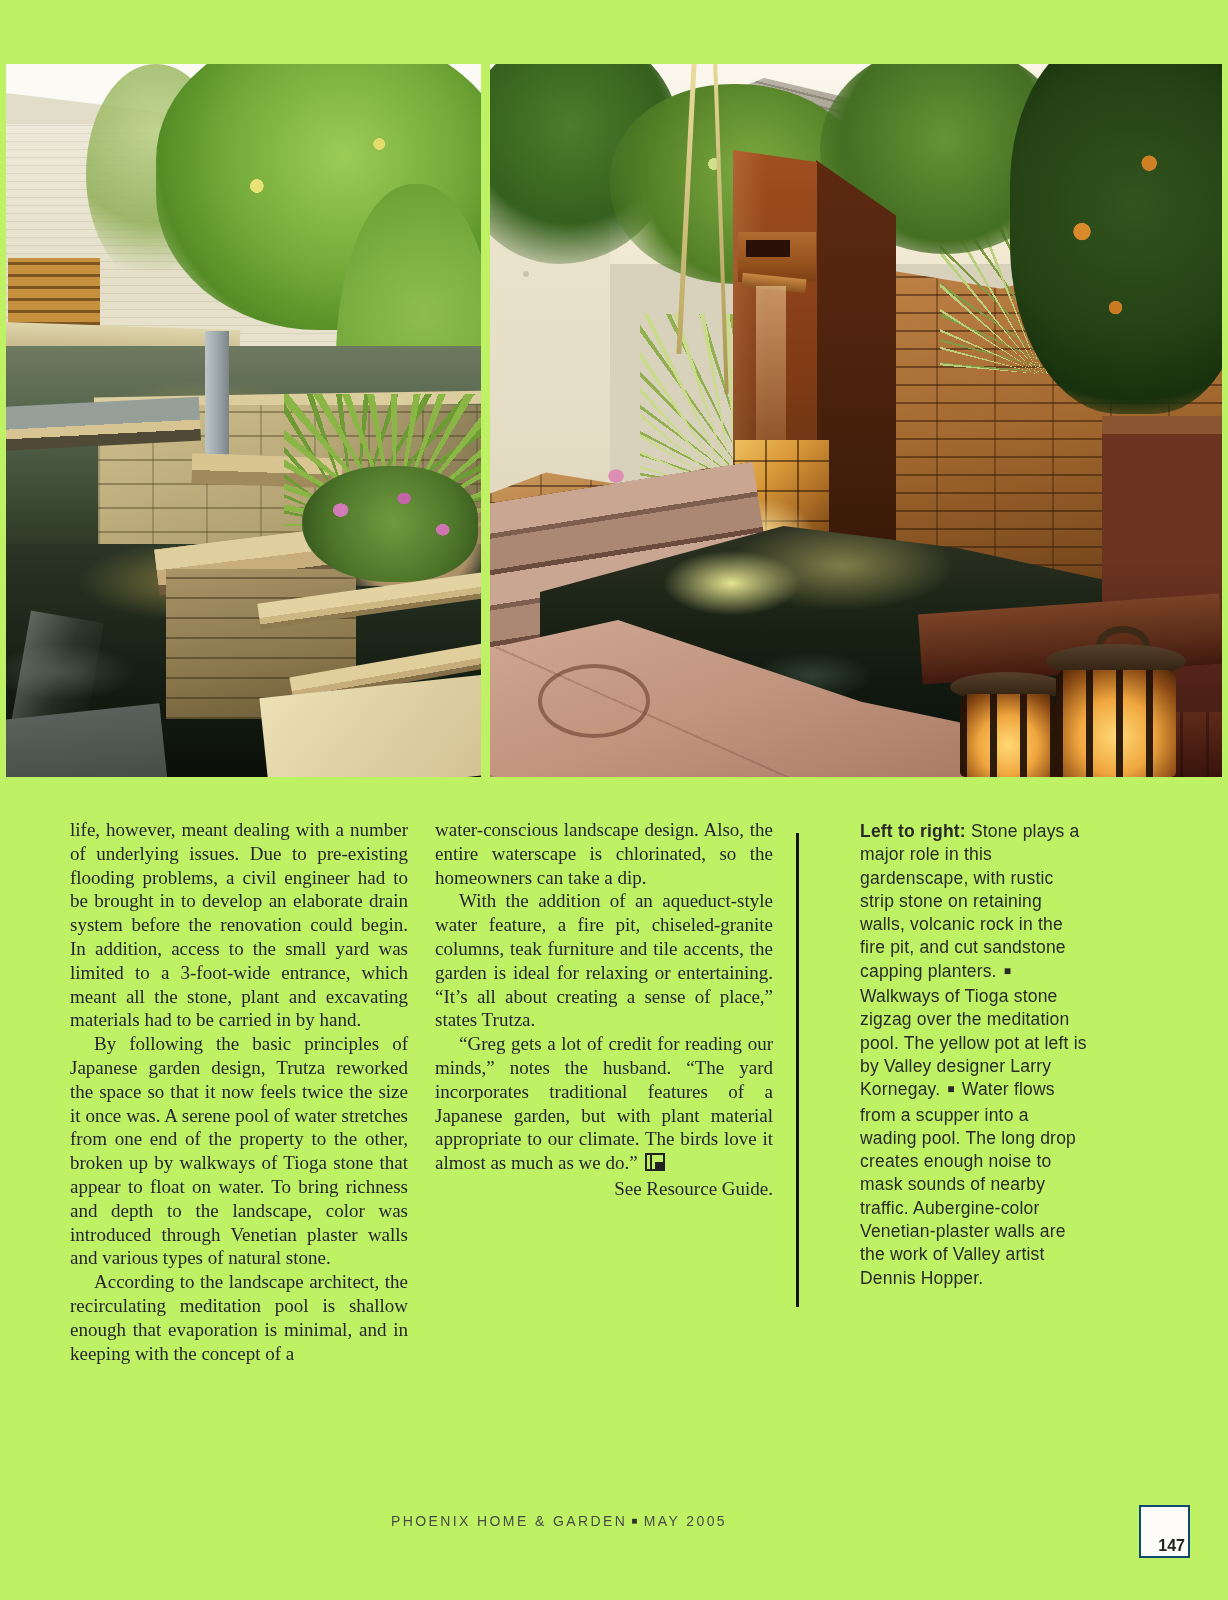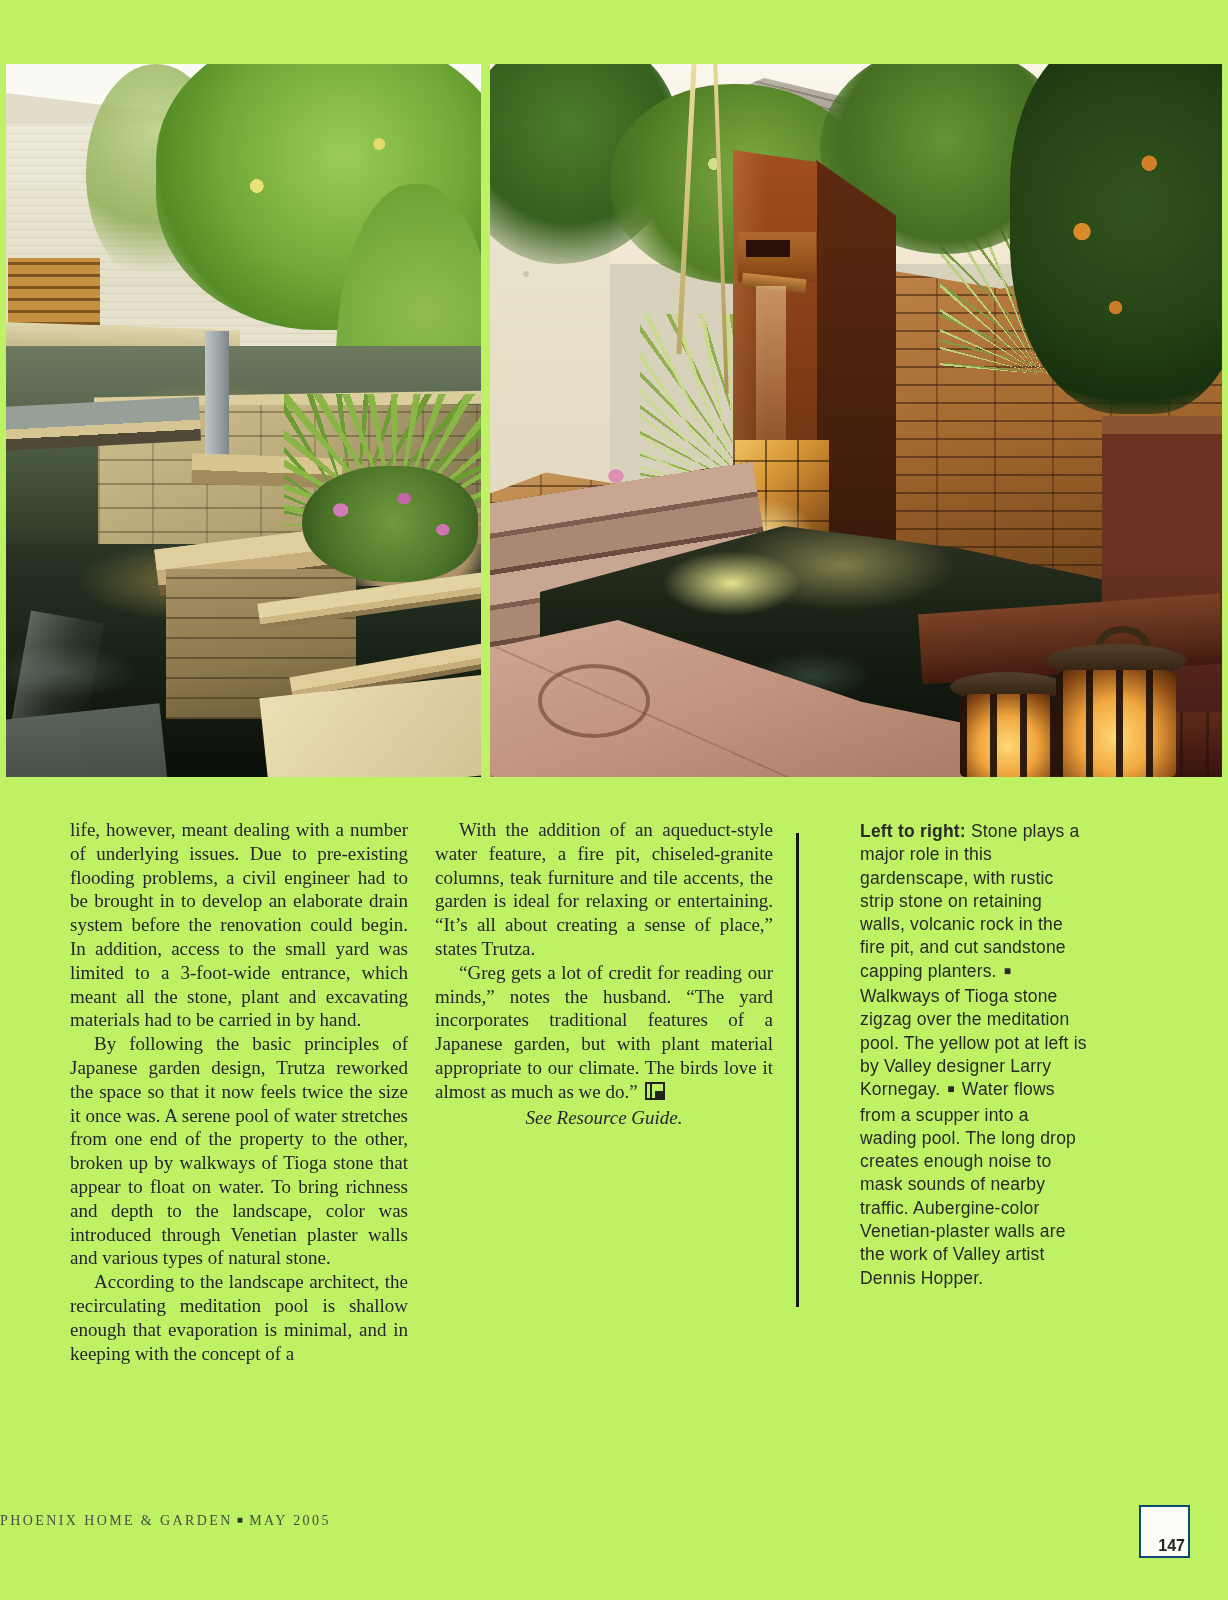--- a/index.html
+++ b/index.html
@@ -198,34 +198,34 @@
   .p2-lan2-ring{top:562px;left:606px;width:40px;height:26px;border-radius:50%;border:7px solid #3a2a16;background:transparent;}
   .p2-lan2{top:606px;left:566px;width:120px;height:107px;}
 
   
   .col{position:absolute;top:818px;color:#262430;font-size:19px;line-height:23.8px;
        text-align:justify;}
   .col1{left:70px;width:338px;}
   .col2{left:435px;width:338px;}
   .col p{margin:0;}
   .col p.ind{text-indent:24px;}
-  .resource{margin-top:2px !important;text-align:center;font-style:italic;}
+  .resource{margin-top:2px !important;text-align:right;}
   .endmark{display:inline-block;width:16px;height:14px;border:2px solid #222;position:relative;
            vertical-align:-2px;margin-left:7px;}
   .endmark:before{content:"";position:absolute;right:0;bottom:0;width:8px;height:7px;background:#222;}
   .endmark:after{content:"";position:absolute;left:3px;top:0;bottom:0;width:2px;background:#222;}
   .caption-rule{position:absolute;left:796px;top:833px;width:3px;height:474px;background:#151515;}
   .caption{position:absolute;left:860px;top:820px;width:228px;margin:0;
     font-family:"Liberation Sans",sans-serif;font-size:17.5px;line-height:23.3px;
     color:#292929;letter-spacing:.2px;text-align:left;}
   .cap-bold{font-weight:bold;}
   .cap-bullet{font-size:12px;position:relative;top:-2px;padding:0 2px;}
 
-  .footer{position:absolute;top:1513px;left:0;right:110px;text-align:left;
-    font-family:Liberation Serif, serif;font-size:14px;letter-spacing:2.4px;
+  .footer{position:absolute;top:1513px;left:0;right:110px;text-align:center;
+    font-family:Liberation Sans, sans-serif;font-size:14px;letter-spacing:2.4px;
     color:#474d46;}
   .footer .sep{font-size:10px;position:relative;top:-2px;padding:0 4px;color:#2f352e;}
   .pagebox{position:absolute;left:1139px;top:1505px;width:47px;height:49px;
     border:2px solid #0c4a6e;background:#fdfcf8;}
   .pagenum{position:absolute;right:3px;bottom:1px;font-family:"Liberation Sans",sans-serif;
     font-weight:bold;font-size:16px;color:#21271f;}
 </style>
 </head>
 <body>
 
@@ -303,20 +303,21 @@
     <div class="lantern-body p2-lan2"></div>
   </div>
 
   <div class="col col1">
     <p>life, however, meant dealing with a number of underlying issues. Due to pre-existing flooding problems, a civil engineer had to be brought in to develop an elaborate drain system before the renovation could begin. In addition, access to the small yard was limited to a 3-foot-wide entrance, which meant all the stone, plant and excavating materials had to be carried in by hand.</p>
     <p class="ind">By following the basic principles of Japanese garden design, Trutza reworked the space so that it now feels twice the size it once was. A serene pool of water stretches from one end of the property to the other, broken up by walkways of Tioga stone that appear to float on water. To bring richness and depth to the landscape, color was introduced through Venetian plaster walls and various types of natural stone.</p>
     <p class="ind">According to the landscape architect, the recirculating meditation pool is shallow enough that evaporation is minimal, and in keeping with the concept of a</p>
   </div>
 
   <div class="col col2">
+    <p>water-conscious landscape design. Also, the entire waterscape is chlorinated, so the homeowners can take a dip.</p>
     <p class="ind">With the addition of an aqueduct-style water feature, a fire pit, chiseled-granite columns, teak furniture and tile accents, the garden is ideal for relaxing or entertaining. “It’s all about creating a sense of place,” states Trutza.</p>
     <p class="ind"><span>“Greg gets a lot of credit for reading our minds,” notes the husband. “The yard incorporates traditional features of a Japanese garden, but with plant material appropriate to our climate. The birds love it almost as much as we do.”</span><span class="endmark"></span></p>
     <p class="resource">See Resource Guide.</p>
   </div>
 
   <div class="caption-rule"></div>
   <p class="caption">
     <span class="cap-bold">Left to right:</span>
     <span>Stone plays a major role in this gardenscape, with rustic strip stone on retaining walls, volcanic rock in the fire pit, and cut sandstone capping planters.</span>
     <span class="cap-bullet">■</span>

